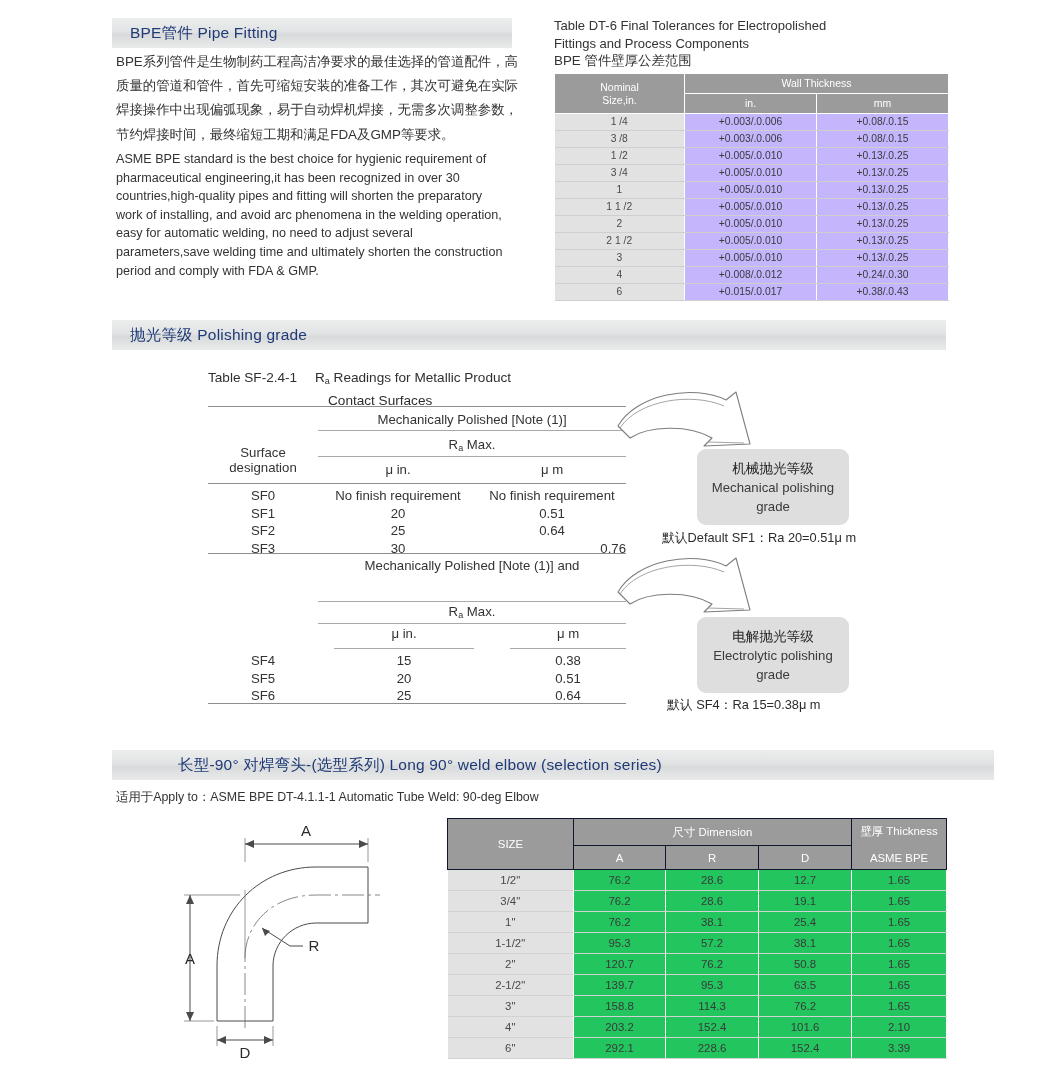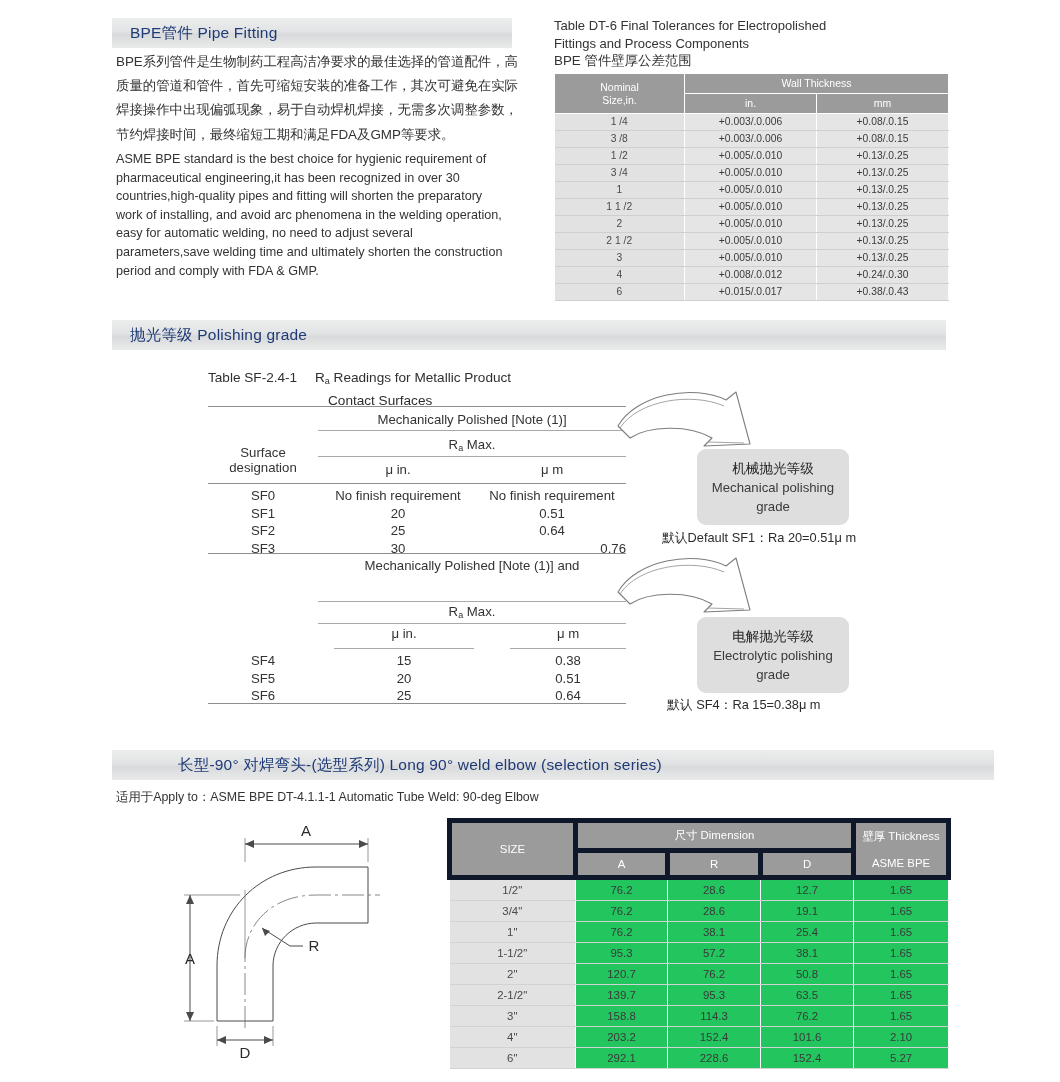--- a/index.html
+++ b/index.html
@@ -66,21 +66,21 @@
     font-weight:normal;
     border:1px solid #ffffff;
     text-align:center;
     line-height:13px;
     padding:3px 0;
   }
   .dt6 td{
     border:1px solid #ffffff;
     text-align:center;
     padding:2px 0 3px;
-    background:#e5e5e5;
+    background:#c4b5fd;
     color:#3a3a3a;
     font-size:10.3px;
     border-bottom:1px solid #cfcfcf;
   }
   .dt6 td.nom{
     background:#e2e2e2;
     color:#4a4a4a;
   }
   .dt6 tr td{border-left:none;border-right:1px solid #ffffff;}
 
@@ -118,21 +118,21 @@
 
   
   .dim{
     position:absolute;
     width:499px;
     font-size:11.4px;
     table-layout:fixed;
   }
   .dim th{
     background:#9b9b9b;color:#fff;font-weight:normal;
-    border:5px solid #0f172a;text-align:center;padding:5px 0;
+    border:1px solid #0f172a;text-align:center;padding:5px 0;
   }
   .dim td{
     text-align:center;padding:4px 0;background:#22c55e;color:#3a3a3a;
     border-right:1px solid #ffffff;border-bottom:1px solid #d2d2d2;
   }
   .dim td.size{background:#e2e2e2;color:#4a4a4a;}
 
   svg{display:block;}
 </style>
 </head>
@@ -460,18 +460,18 @@
           <td>203.2</td>
           <td>152.4</td>
           <td>101.6</td>
           <td>2.10</td>
         </tr>
         <tr>
           <td class="size">6"</td>
           <td>292.1</td>
           <td>228.6</td>
           <td>152.4</td>
-          <td>5.27</td>
+          <td>3.39</td>
         </tr>
       </tbody>
   </table>
 
 </div>
 
 </body></html>

